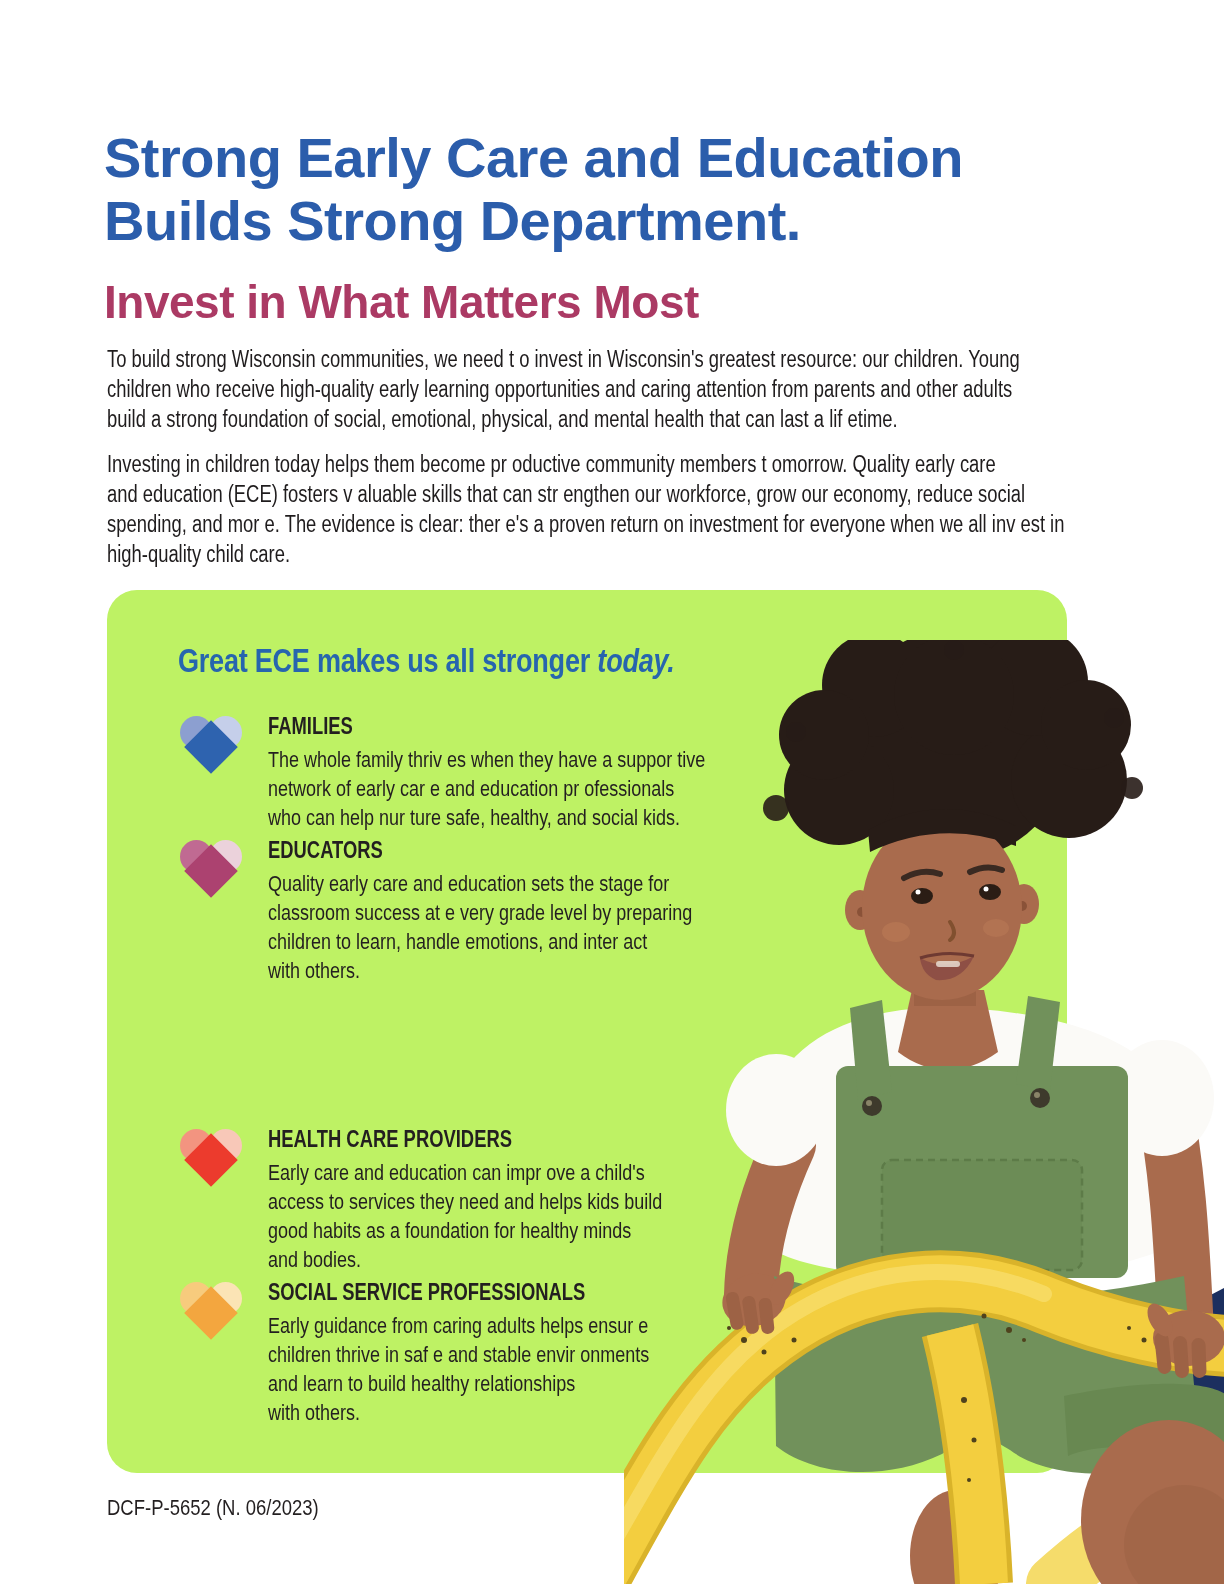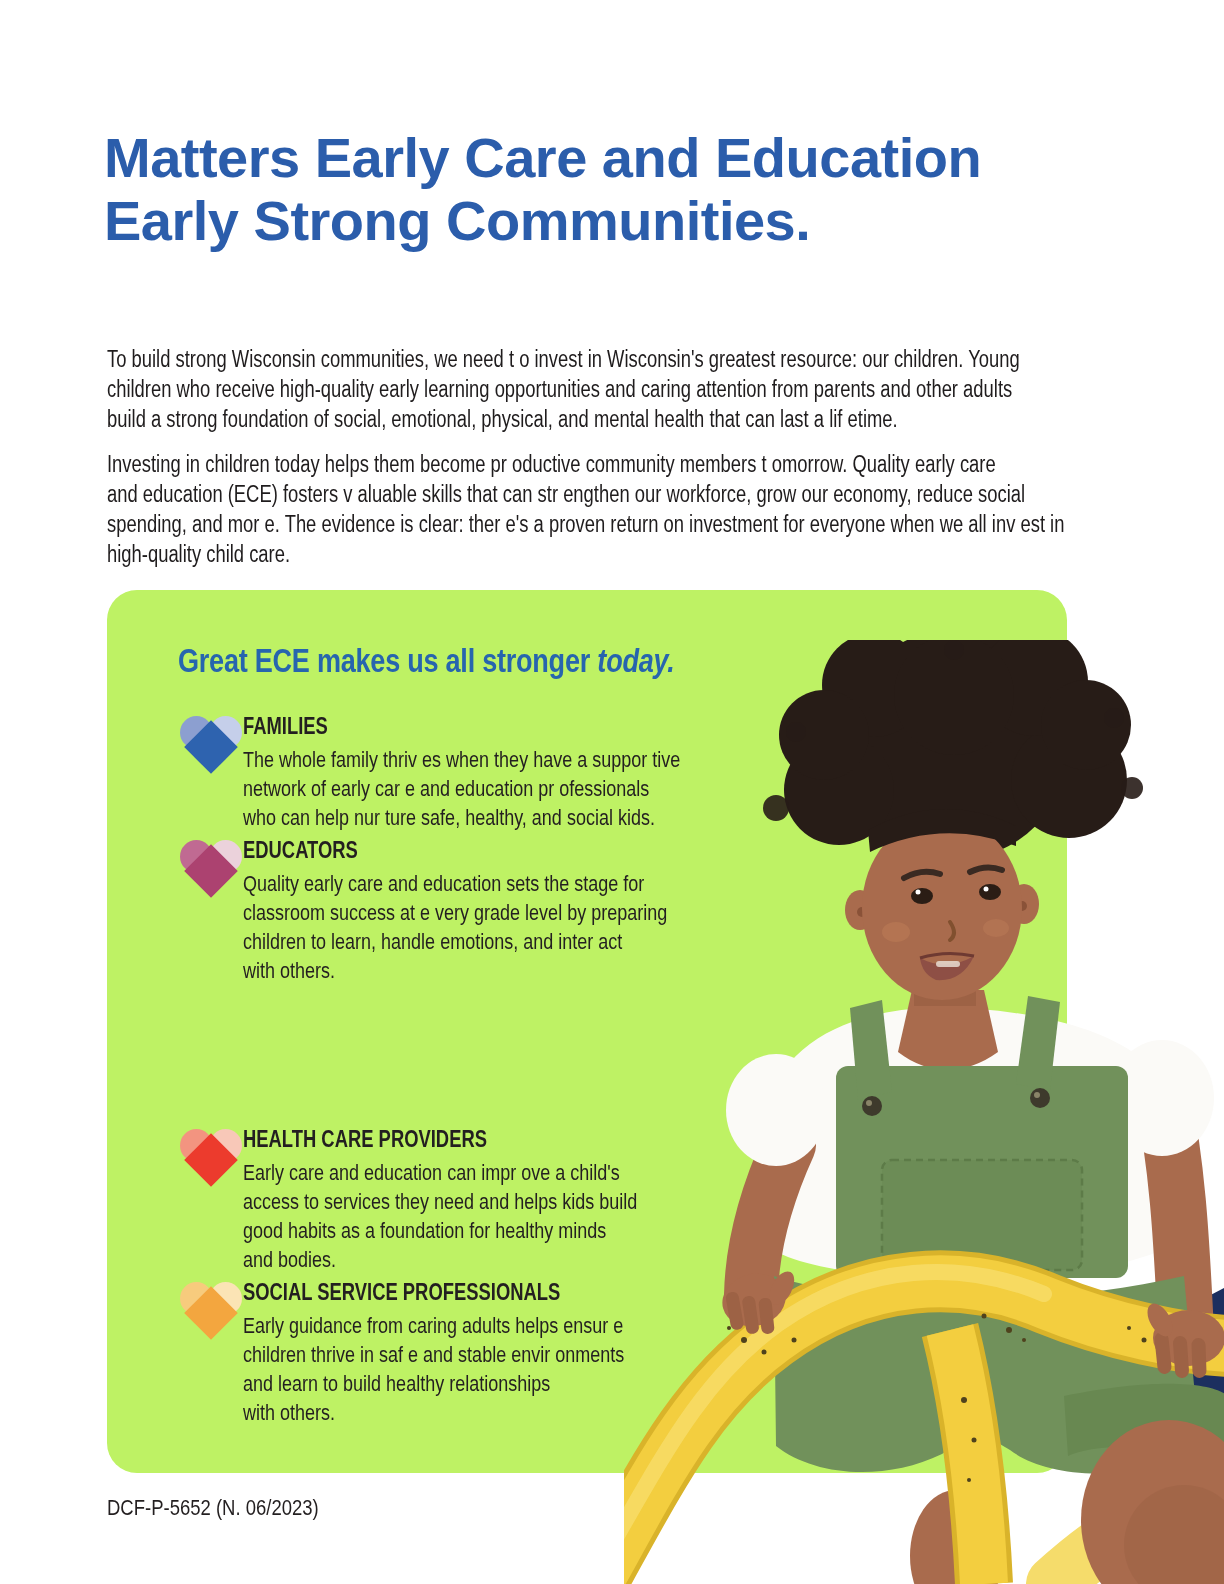--- a/index.html
+++ b/index.html
@@ -21,21 +21,21 @@
   
   .panel{position:absolute;left:107px;top:590px;width:960px;height:883px;
          background:#bef264;border-radius:30px;z-index:1;}
   .panel-heading{position:absolute;left:71px;top:52px;font-size:33px;font-weight:800;
                  color:#2765AE;letter-spacing:-.3px;white-space:nowrap;
                  transform:scaleX(.82);transform-origin:0 0;}
   .panel-heading .it{font-style:italic;margin-left:9px;}
 
   .sec{position:absolute;left:73px;width:600px;}
   .sec .heart{position:absolute;left:0;top:3px;width:62px;height:59px;}
-  .sec .sec-text{margin-left:63px;}
+  .sec .sec-text{margin-left:88px;}
   .sec-title{font-size:23px;line-height:28px;font-weight:700;color:#231F20;
              margin:0 0 5px 0;white-space:nowrap;transform:scaleX(.8);transform-origin:0 0;}
   .sec-body{font-size:22.5px;line-height:29px;color:#231F20;white-space:pre-line;
             width:650px;transform:scaleX(.8);transform-origin:0 0;}
 
   
   .photo{position:absolute;left:624px;top:640px;width:600px;height:944px;z-index:2;}
   .photo svg{display:block;width:100%;height:100%;}
 
   
@@ -52,23 +52,24 @@
   
   .footer{position:absolute;left:107px;top:1496px;font-size:21.5px;color:#231F20;
           white-space:nowrap;transform:scaleX(.86);transform-origin:0 0;}
 </style>
 </head>
 <body>
 
 <div class="page">
 
   <h1 class="title">
-    <span>Matters Early Care and Education</span>
-    <span>Early Strong Communities.</span>
+    <span>Strong Early Care and Education</span>
+    <span>Builds Strong Department.</span>
   </h1>
+  <h2 class="subtitle">Invest in What Matters Most</h2>
 
   <div class="intro">
     <p>To build strong Wisconsin communities, we need t o invest in Wisconsin's greatest resource: our children. Young
 children who receive high-quality early learning opportunities and caring attention from parents and other adults
 build a strong foundation of social, emotional, physical, and mental health that can last a lif etime.</p>
     <p>Investing in children today helps them become pr oductive community members t omorrow. Quality early care
 and education (ECE) fosters v aluable skills that can str engthen our workforce, grow our economy, reduce social
 spending, and mor e. The evidence is clear: ther e's a proven return on investment for everyone when we all inv est in
 high-quality child care.</p>
   </div>

